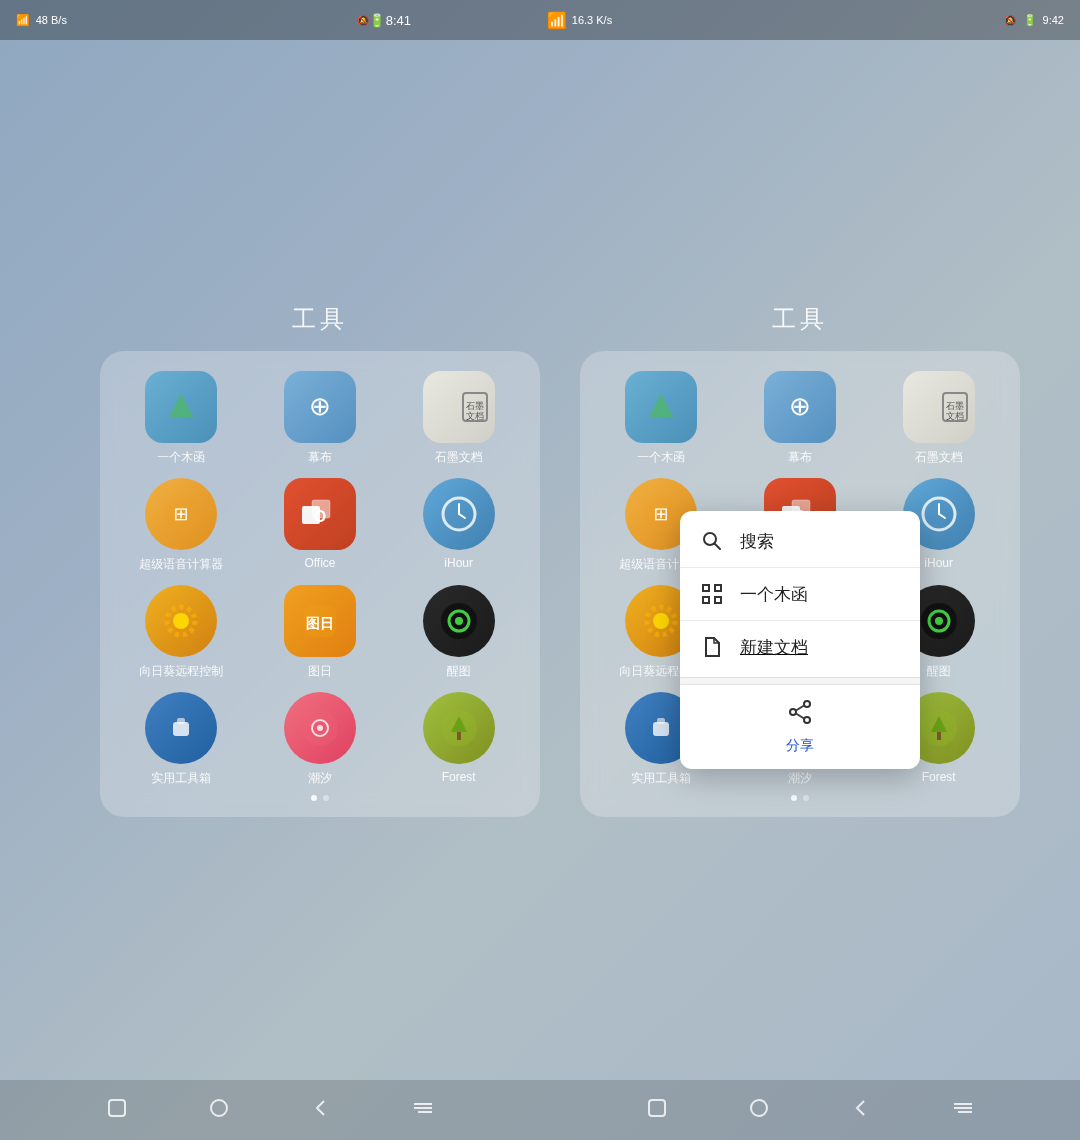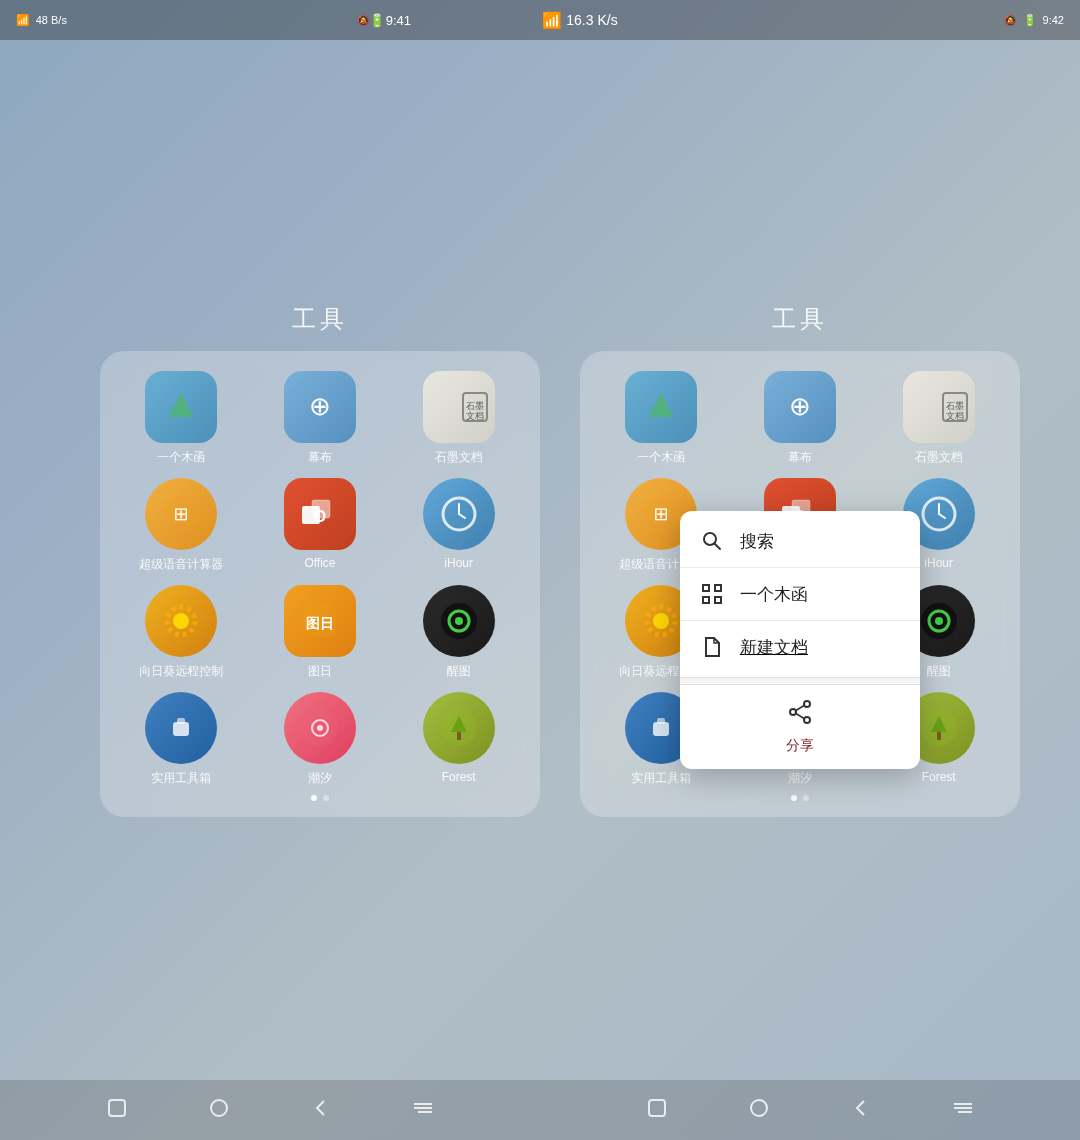--- a/index.html
+++ b/index.html
@@ -197,21 +197,21 @@
     }
     .menu-action-item:last-child {
       border-right: none;
     }
     .menu-action-icon {
       font-size: 22px;
       color: #333;
     }
     .menu-action-text {
       font-size: 14px;
-      color: #7f1d1d;
+      color: #1d4ed8;
     }
 
     
     .nav-bar {
       height: 60px;
       display: flex;
       width: 100%;
       background: rgba(0,0,0,0.15);
     }
     .nav-half {
@@ -231,25 +231,25 @@
 <body>
 
 <div class="status-bar">
   <div class="status-left">
     <span>📶</span>
     <span>48 B/s</span>
   </div>
   <div class="status-center">
     <span style="font-size:10px;">🔕</span>
     <span>🔋</span>
-    <span>9:41</span>
+    <span>8:41</span>
   </div>
   <div style="flex:1; display:flex; align-items:center; justify-content:center;">
     <span>📶</span>
-    <span style="color:white;font-size:14px;margin-left:4px;">16.3 K/s</span>
+    <span style="color:white;font-size:11px;margin-left:4px;">16.3 K/s</span>
   </div>
   <div class="status-right">
     <span style="font-size:10px;">🔕</span>
     <span>🔋</span>
     <span>9:42</span>
   </div>
 </div>
 
 <div class="main-content">
 

